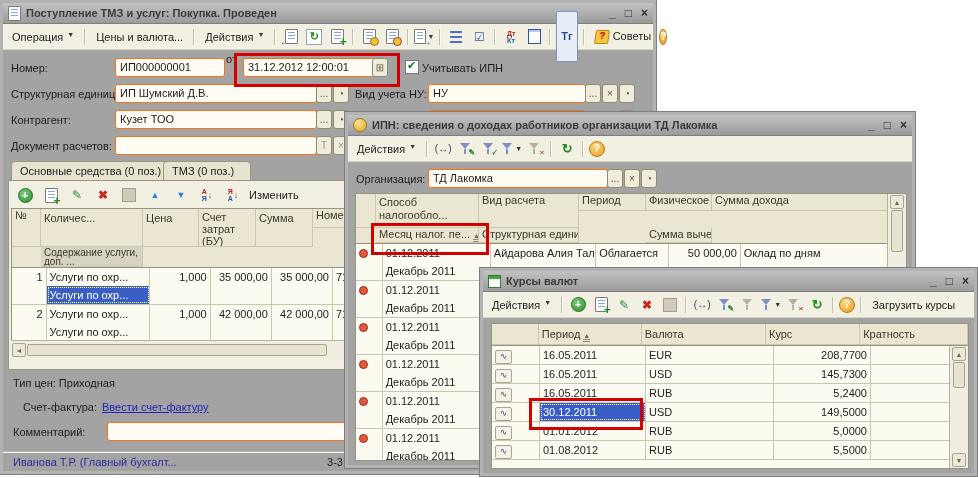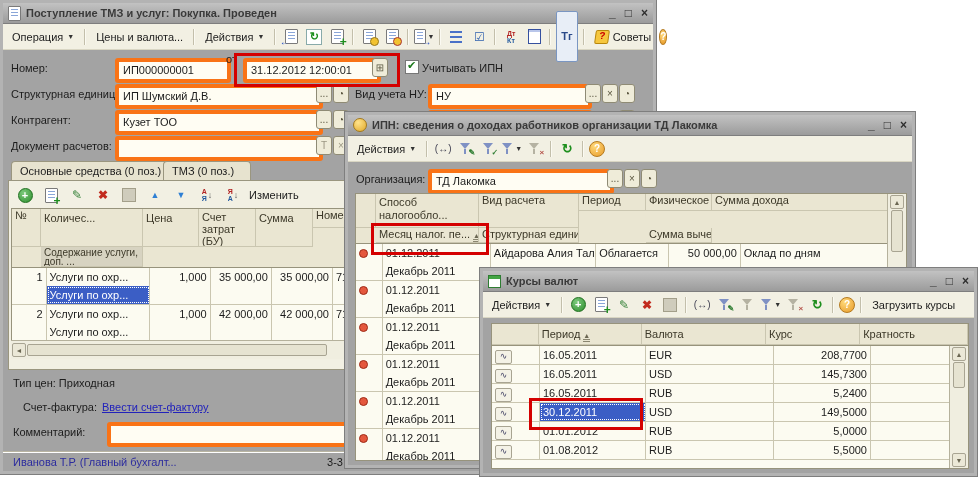--- a/index.html
+++ b/index.html
@@ -4,26 +4,26 @@
 <style>
   html,body{margin:0;padding:0}
   body{width:978px;height:478px;position:relative;background:#ffffff;
        font-family:"Liberation Sans",sans-serif;font-size:11px;color:#1c1c1c;overflow:hidden}
   .win{position:absolute;background:#a3a3a3;border:3px solid #b3b3b3;outline:1px solid #7e7e7e;box-sizing:border-box}
   .tbar{height:20px;background:linear-gradient(#c2c2c2,#9b9b9b);display:flex;align-items:center;gap:5px;
         padding:0 5px;border-bottom:1px solid #7e7e7e}
   .tbar .t{flex:1;font-weight:bold;color:#3a3a3a;white-space:nowrap;overflow:hidden}
   .wc{display:flex;gap:9px;font-weight:bold;color:#2e2e2e;font-size:12px;line-height:1}
   .tools{display:flex;align-items:center;height:25px;padding:0 4px;gap:3px;background:#f2f0e3;border-bottom:1px solid #d9d6c3;position:relative}
-  .mbtn{display:flex;align-items:center;gap:4px;padding:2px 5px;white-space:nowrap}
+  .mbtn{display:flex;gap:4px;padding:2px 5px;white-space:nowrap}
   .arr{font-size:7px;color:#333}
   .sep{width:0;height:16px;border-left:1px solid #c3bfab;border-right:1px solid #fbfaf2;margin:0 2px}
   .tbtn{min-width:20px;height:20px;display:flex;align-items:center;justify-content:center;gap:1px}
   .lbl{position:absolute;white-space:nowrap}
-  .inp{position:absolute;height:17px;background:#fffdf3;border:4px solid #f97316;border-radius:3px;
+  .inp{position:absolute;height:17px;background:#fffdf3;border:1px solid #f97316;border-radius:3px;
        padding:0 4px;line-height:16px;white-space:nowrap;overflow:hidden;box-sizing:content-box}
   .fbtn{position:absolute;width:16px;height:19px;background:#efecd9;border:1px solid #8f8b75;border-radius:3px;
         text-align:center;line-height:17px;font-size:10px;color:#5b5741;box-sizing:border-box}
   .cb{position:absolute;width:12px;height:12px;background:#fff;border:1px solid #777}
   .cb::after{content:"✔";color:#1e7a1e;font-size:11px;position:absolute;top:-2px;left:1px}
   .annot{position:absolute;border:3px solid #d40000;z-index:80;pointer-events:none}
   .tab{position:absolute;top:158px;height:19px;background:#e7e3cf;border:1px solid #9a967f;border-bottom:none;
        border-radius:4px 4px 0 0;padding:0 8px;line-height:19px;white-space:nowrap;overflow:hidden}
   .tab.active{background:#f2f0e3;top:156px;height:22px;line-height:22px;z-index:3}
   .panel{position:absolute;left:5px;top:177px;width:641px;height:188px;border:1px solid #9a967f;background:#f2f0e3}

